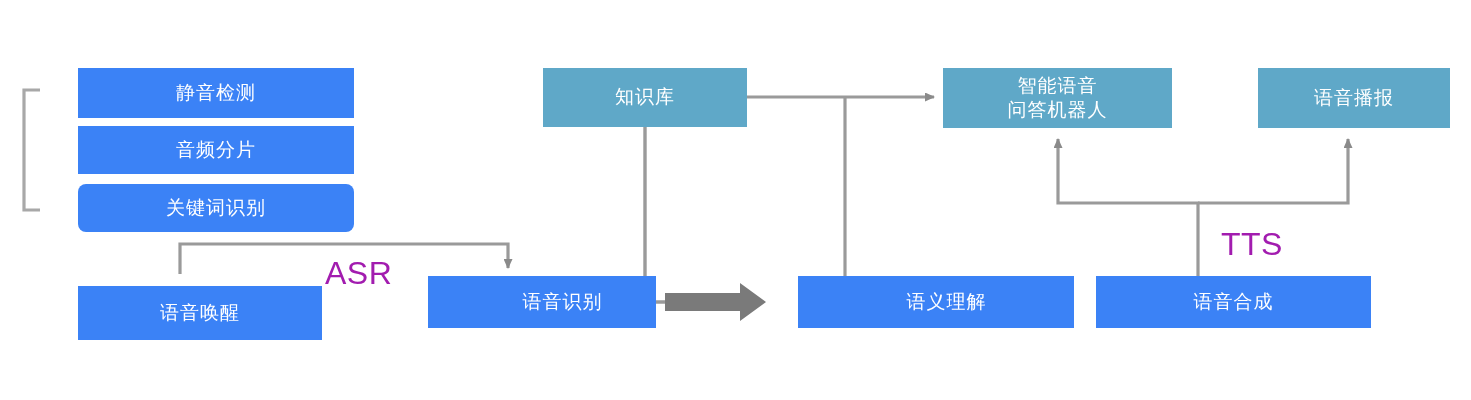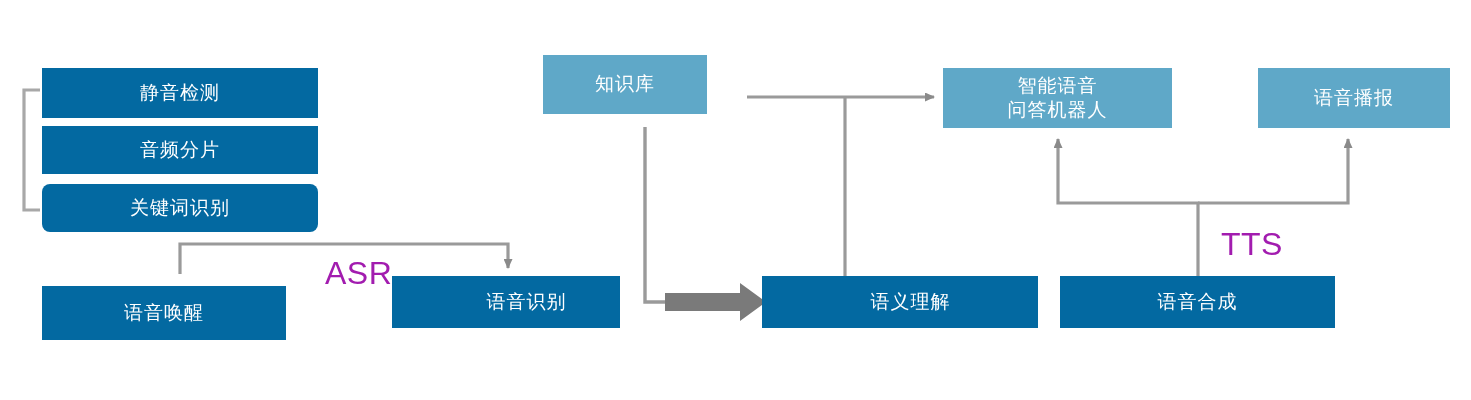--- a/index.html
+++ b/index.html
@@ -21,21 +21,21 @@
     align-items: center;
     justify-content: center;
     text-align: center;
     color: #ffffff;
     font-size: 19px;
     line-height: 1.28;
     letter-spacing: 1px;
     box-sizing: border-box;
     z-index: 3;
   }
-  .node.dark { background: #0369a1; }
+  .node.dark { background: #3b82f6; margin-left: 36px; }
   .node.light { background: #5fa8c8; }
   .node .label { white-space: pre-line; }
   .edge-label {
     position: absolute;
     color: #a21caf;
     font-size: 32px;
     letter-spacing: 0.5px;
     z-index: 4;
     white-space: nowrap;
   }
@@ -111,21 +111,21 @@
   </div>
 
   <div class="node dark" style="left:762px; top:276px; width:276px; height:52px;padding-left:21px;">
     <span class="label">语义理解</span>
   </div>
 
   <div class="node dark" style="left:1060px; top:276px; width:275px; height:52px;">
     <span class="label">语音合成</span>
   </div>
 
-  <div class="node light" style="left:543px; top:55px; width:164px; height:59px;">
+  <div class="node light" style="left:543px; top:68px; width:204px; height:59px;">
     <span class="label">知识库</span>
   </div>
 
   <div class="node light" style="left:943px; top:68px; width:229px; height:60px;">
     <span class="label">智能语音
 问答机器人</span>
   </div>
 
   <div class="node light" style="left:1258px; top:68px; width:192px; height:60px;justify-content:center;">
     <span class="label">语音播报</span>

